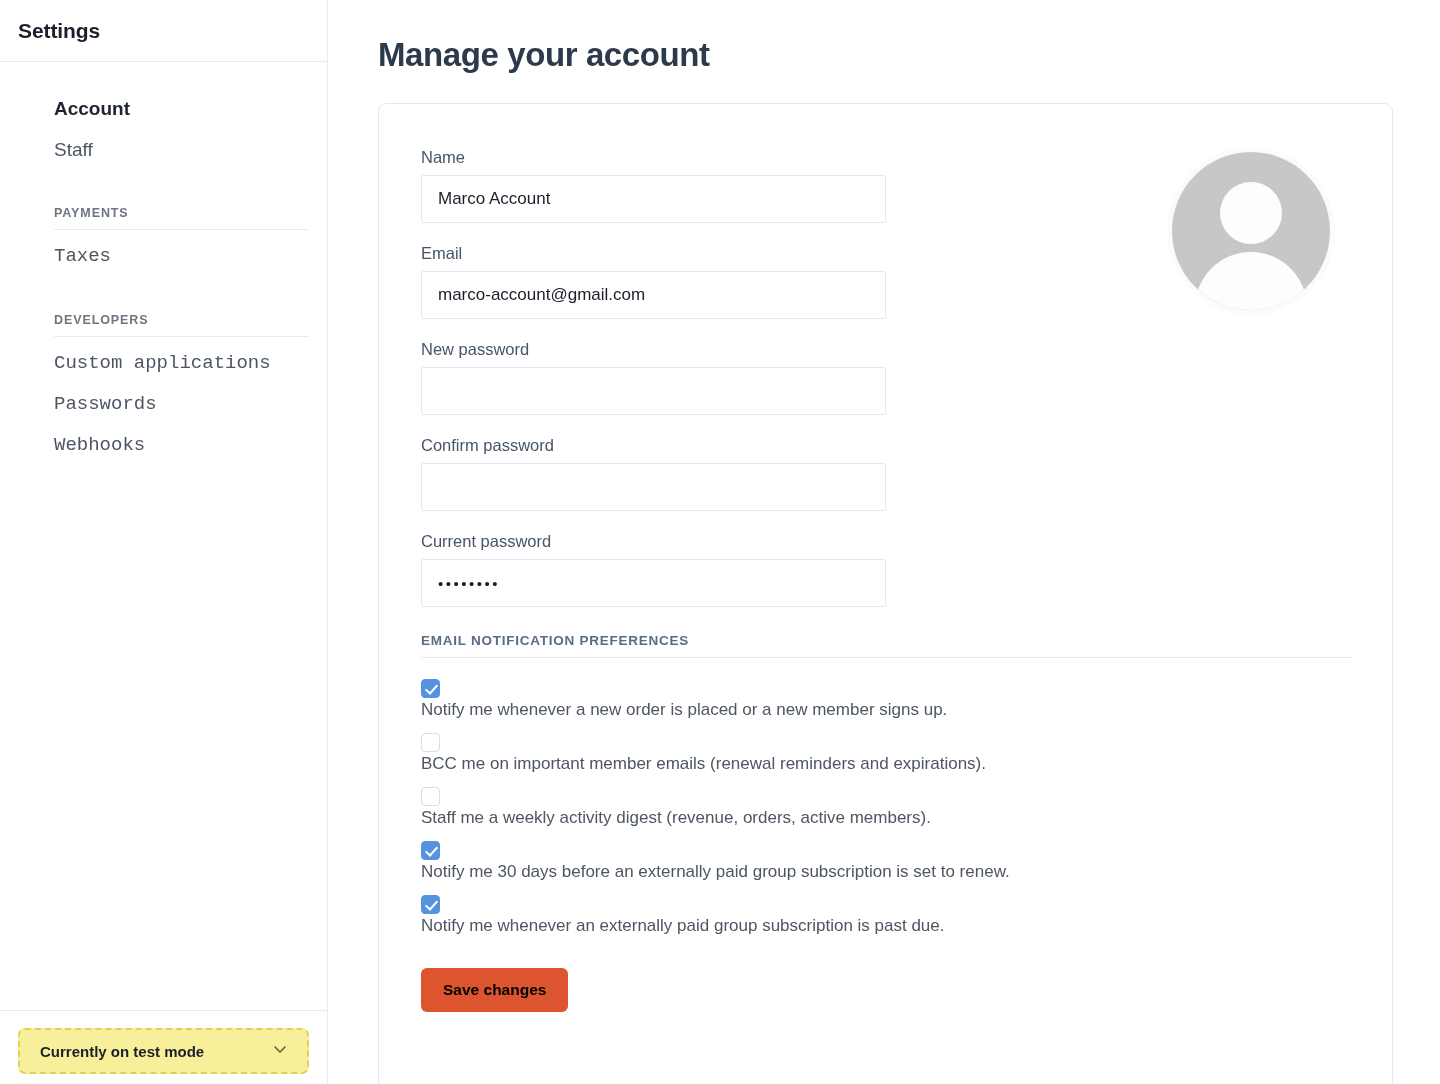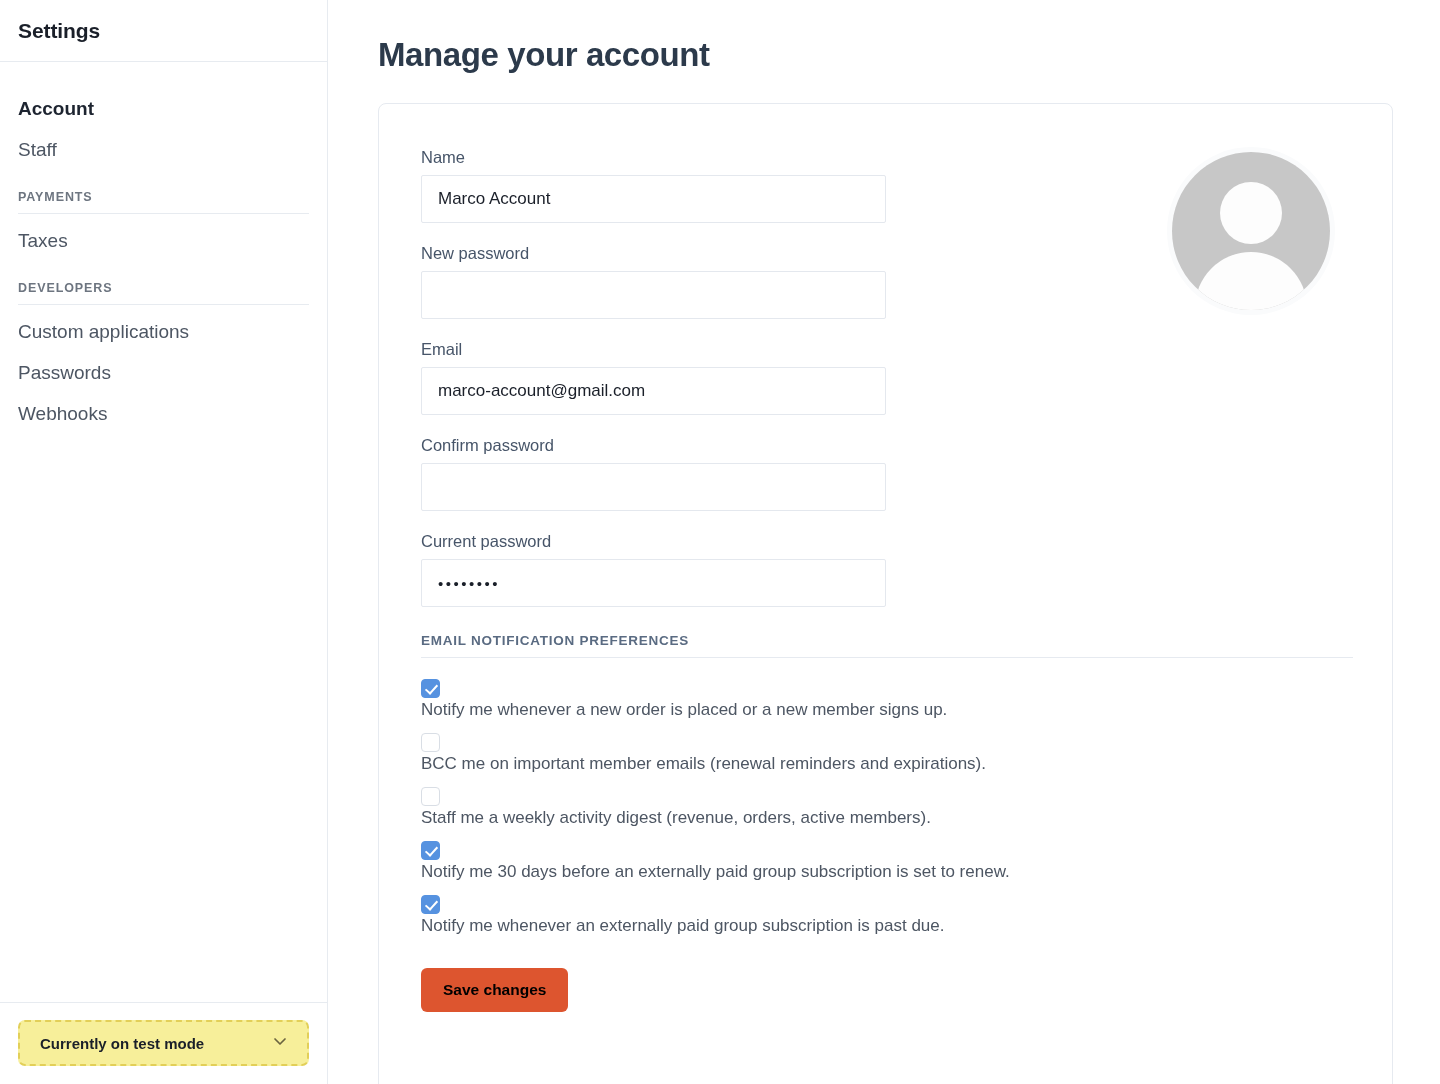--- a/index.html
+++ b/index.html
@@ -23,44 +23,44 @@
   .sidebar-header {
     height: 62px; min-height: 62px;
     display: flex; align-items: center;
     padding: 0 18px;
     border-bottom: 1px solid #e7ebf0;
   }
   .sidebar-title {
     font-size: 21px; font-weight: bold; color: #1a1f29;
     letter-spacing: -0.1px;
   }
-  .sidebar-body { flex: 1; padding-top: 26px; overflow: hidden; }
+  .sidebar-body { flex: 1; padding-top: 26px; overflow: hidden; padding-left: 36px; }
 
   .nav-item {
     padding: 0 18px;
     font-size: 19px;
     color: #4d5663;
     line-height: 41px;
     cursor: pointer;
     white-space: nowrap;
   }
   .nav-item.active { color: #1d2430; font-weight: bold; }
 
-  .nav-section { margin-top: 20px; padding: 0 18px; }
+  .nav-section { margin-top: 36px; padding: 0 18px; }
   .nav-section-label {
     font-size: 12.5px; font-weight: bold; color: #6d7580;
     letter-spacing: 0.9px; text-transform: uppercase;
     margin-bottom: 9px;
   }
   .nav-section-rule { height: 1px; background: #e7ebf0; }
-  .nav-section-items { margin-top: 6px; }
+  .nav-section-items { margin-top: 6px; font-family: Liberation Mono, monospace; }
 
   .sidebar-footer {
     border-top: 1px solid #e7ebf0;
-    padding: 17px 18px 18px 18px;
+    padding: 17px 18px 10px 18px;
   }
   .testmode-banner {
     height: 46px;
     background: #f7ef9a;
     border: 2px dashed #e2cf58;
     border-radius: 7px;
     display: flex; align-items: center; justify-content: space-between;
     padding: 0 18px 0 20px;
     cursor: pointer;
   }
@@ -225,27 +225,27 @@
 
     <section class="card">
       <div class="card-left">
 
         <div class="field">
           <label class="field-label">Name</label>
           <input class="field-input" type="text" value="Marco Account" style="">
         </div>
 
         <div class="field">
+          <label class="field-label">Email</label>
+          <input class="field-input" type="text" value="marco-account@gmail.com" style="">
+        </div>
+
+        <div class="field">
           <label class="field-label">New password</label>
           <input class="field-input" type="text" value="" style="">
-        </div>
-
-        <div class="field">
-          <label class="field-label">Email</label>
-          <input class="field-input" type="text" value="marco-account@gmail.com" style="">
         </div>
 
         <div class="field">
           <label class="field-label">Confirm password</label>
           <input class="field-input" type="text" value="" style="">
         </div>
 
         <div class="field">
           <label class="field-label">Current password</label>
           <input class="field-input masked" type="text" value="••••••••" style="">

